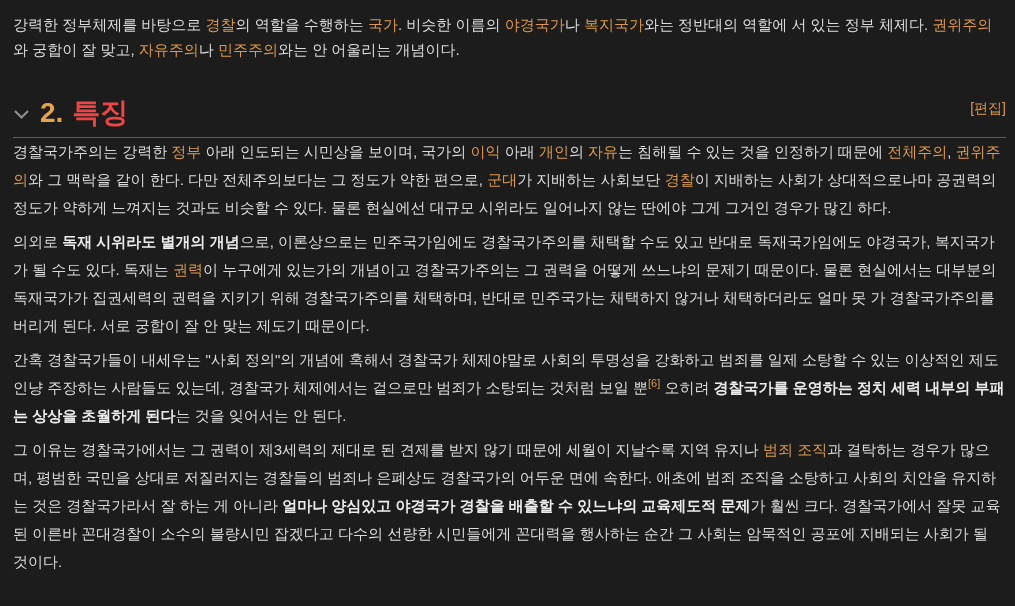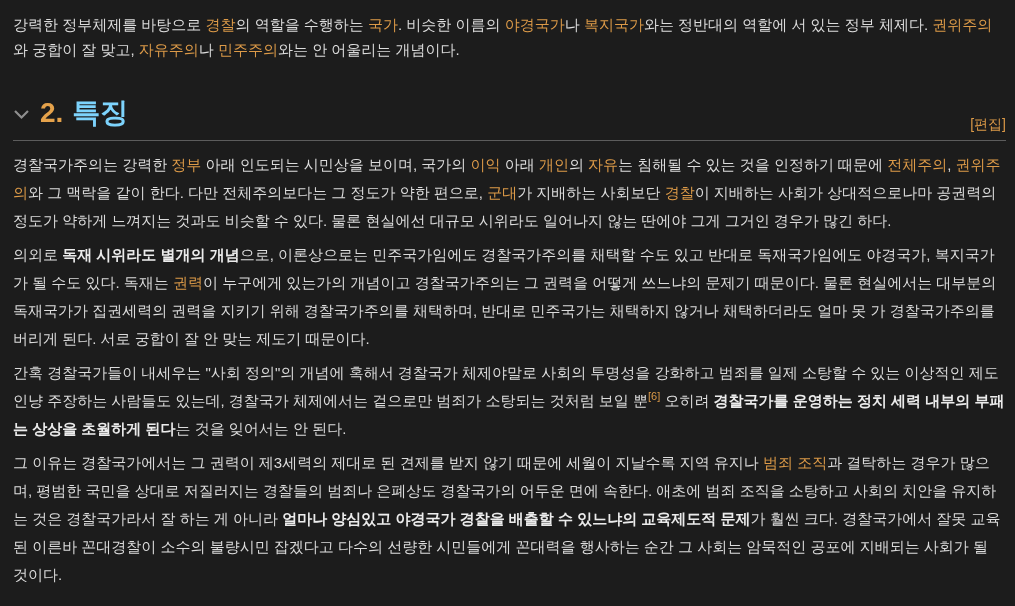--- a/index.html
+++ b/index.html
@@ -29,37 +29,37 @@
     line-height:34px;
     font-weight:bold;
     color:#e8e8e8;
     display:flex;
     align-items:center;
     gap:10px;
   }
   .chev { display:inline-flex; align-items:center; margin-top:3px; cursor:pointer; }
   .h-link { display:flex; gap:9px; text-decoration:none; }
   .h-num { color:#e5a24b; }
-  .h-title { color:#7dd3fc; }
+  .h-title { color:#ef4444; }
   .edit-link {
     color:#dc9a48;
     font-size:14px;
     line-height:18px;
-    margin-top:19px;
+    margin-top:3px;
     text-decoration:none;
     white-space:nowrap;
   }
   .sec-hr {
     border:none;
     border-top:1px solid #5c5c5c;
     margin-top:7px;
   }
 
   .wiki-para { line-height:28px; margin-top:6px; }
-  .wiki-para.first { margin-top:10px; }
+  .wiki-para.first { margin-top:0; }
 
   a.wlink { color:#dc9a48; text-decoration:none; }
   b { color:#ebebeb; font-weight:700; }
   a.fnref {
     color:#dc9a48;
     font-size:11px;
     text-decoration:none;
     vertical-align:super;
     line-height:0;
   }

